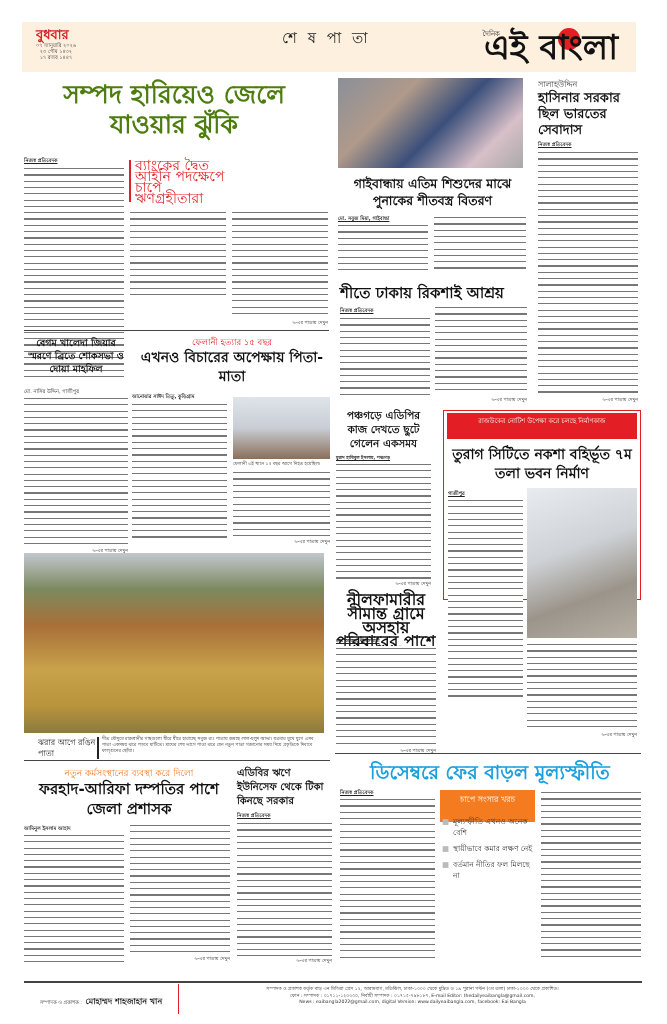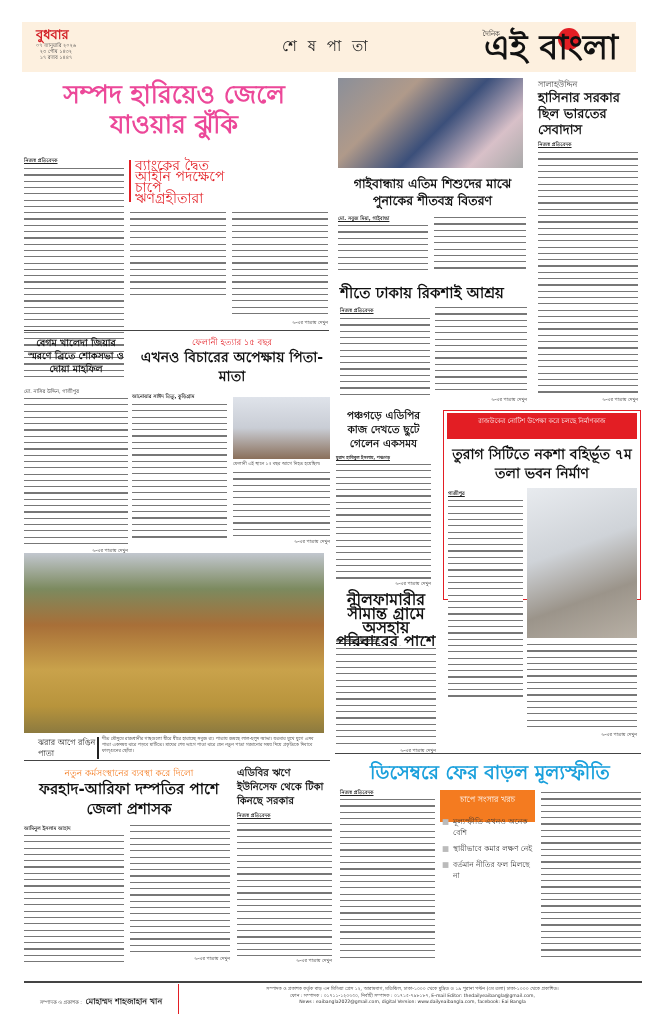--- a/index.html
+++ b/index.html
@@ -1,26 +1,26 @@
 <!DOCTYPE html>
 <html><head>
 <meta charset="utf-8">
 <style>
 *{box-sizing:border-box;margin:0;padding:0}
 body{width:667px;height:1024px;background:#fff;font-family:"DejaVu Sans",sans-serif;color:#222;position:relative;overflow:hidden}
 .abs{position:absolute}
 .masthead{left:22px;top:22px;width:614px;height:50px;background:#fdf0df}
 .dayname{left:14px;top:3px;color:#d32027;font-size:13px;font-weight:bold}
 .dates{left:10px;top:20px;font-size:5px;line-height:6px;color:#444;text-align:center;width:48px}
-.section{left:260px;top:12px;font-size:15px;color:#222;letter-spacing:3px}
+.section{left:260px;top:4px;font-size:15px;color:#222;letter-spacing:3px}
 .logo{right:18px;top:2px;text-align:right}
 .logo .small{font-size:7px;color:#222;position:absolute;right:118px;top:4px}
 .logo .big{font-size:34px;font-weight:bold;color:#111;line-height:46px;font-family:"DejaVu Serif",serif}
 .logo .sun{position:absolute;right:38px;top:4px;width:22px;height:22px;border-radius:50%;background:#e31e24}
-.headline-red{color:#ec4899;font-weight:bold;text-align:center}
+.headline-red{color:#4d7c0f;font-weight:bold;text-align:center}
 .hl{font-weight:bold;color:#111;text-align:center}
 .byline{font-size:5px;font-weight:bold;color:#222;text-decoration:underline}
 .photo{background:#999}
 .contd{font-size:4.6px;color:#333;text-align:right}
 .redbox{background:#e31e24;color:#fff;text-align:center}
 .vrule{background:#e31e24}
 .hrule{background:#444;height:1px}
 .lines{background:repeating-linear-gradient(#fff 0,#fff 2px,#777 2px,#777 3.2px,#fff 3.2px,#fff 6.3px)}
 </style>
 </head>

